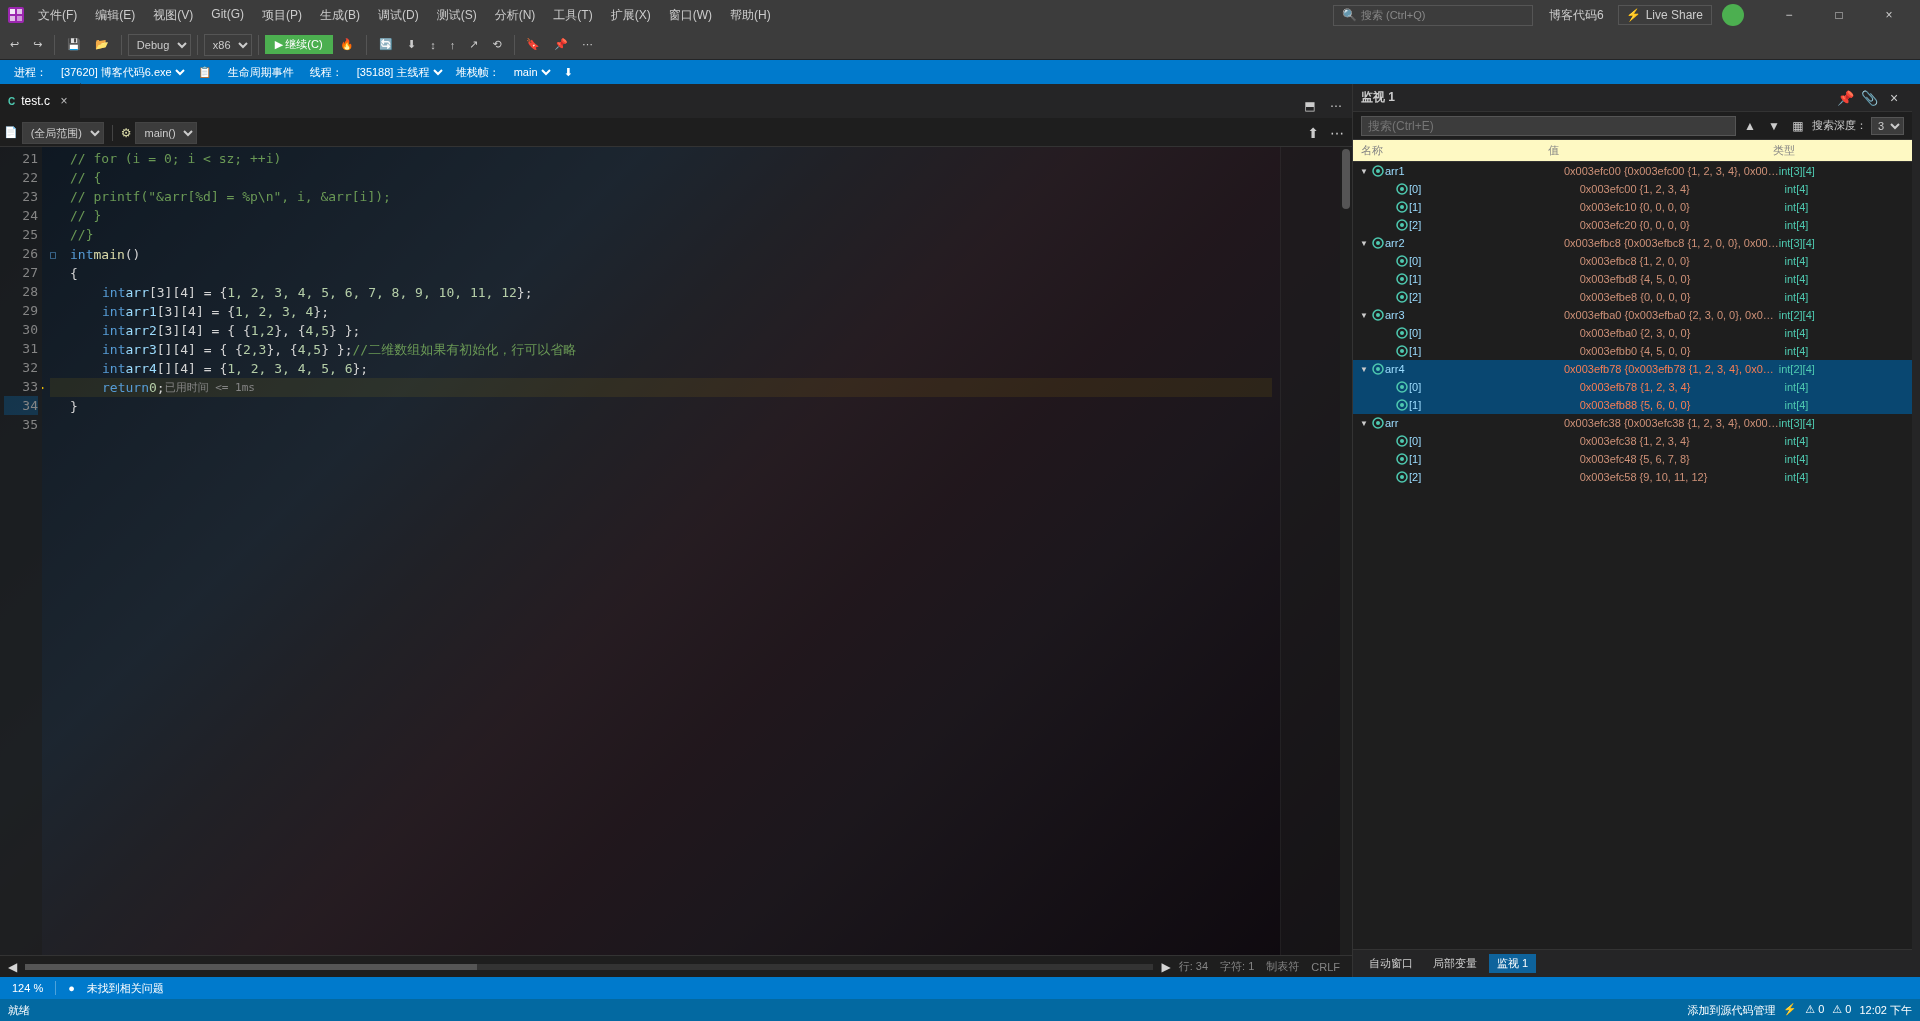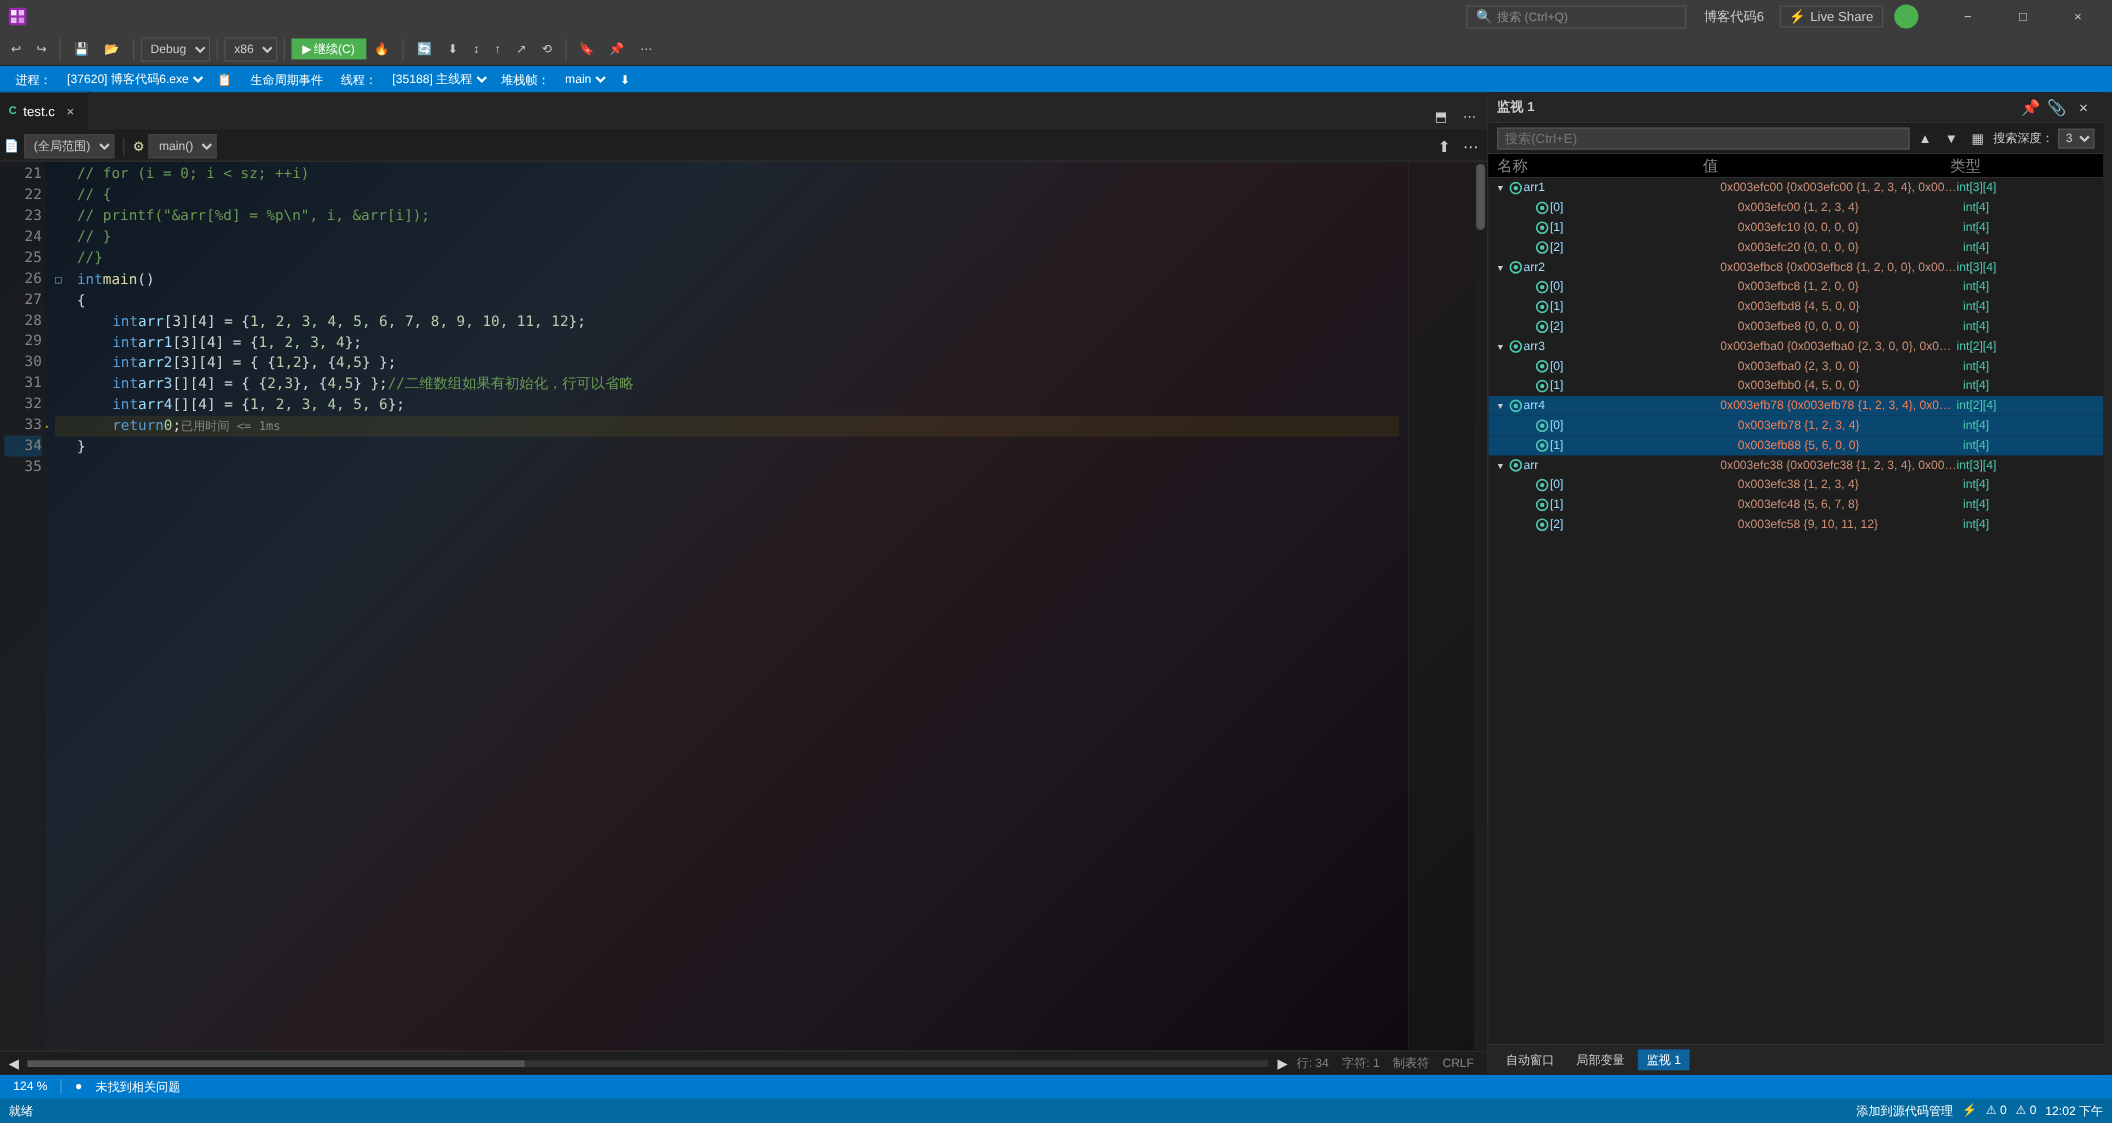--- a/index.html
+++ b/index.html
@@ -97,21 +97,21 @@
     .wh-btn { width:20px;height:20px;display:flex;align-items:center;justify-content:center;cursor:pointer;color:#ccc;font-size:14px; }
 
     
     #watch-search { height:28px;background:#1e1e1e;display:flex;align-items:center;padding:0 8px;gap:4px;border-bottom:1px solid #333; }
     #watch-search input { background:#3c3c3c;border:1px solid #555;color:#ccc;font-size:12px;padding:2px 6px;flex:1;height:20px; }
     .ws-btn { width:20px;height:20px;display:flex;align-items:center;justify-content:center;cursor:pointer;color:#ccc;font-size:12px; }
     #watch-depth { display:flex;align-items:center;gap:4px;margin-left:auto; font-size:11px;color:#ccc; }
     #watch-depth select { background:#3c3c3c;border:1px solid #555;color:#ccc;font-size:11px;padding:1px 2px; }
 
     
-    #watch-cols { height:22px;background:#000000;display:flex;align-items:center;padding:0 8px;border-bottom:1px solid #333;font-size:14px;color:#858585;justify-content:center; }
+    #watch-cols { height:22px;background:#fef9c3;display:flex;align-items:center;padding:0 8px;border-bottom:1px solid #333;font-size:11px;color:#858585;justify-content:center; }
     .wc-name { flex:1; }
     .wc-val { flex:1.2; }
     .wc-type { flex:0.7; }
 
     
     #watch-items { flex:1; overflow-y:auto; }
     .wi-row { display:flex;align-items:center;padding: 1px 8px 1px 4px;font-size:11px; min-height:18px; }
     .wi-row.selected { background:#094771; }
     .wi-expand { width:14px;height:14px;display:flex;align-items:center;justify-content:center;cursor:pointer;color:#ccc;flex-shrink:0; }
     .wi-expand.open::before { content:'▼'; font-size:8px; }
@@ -171,20 +171,35 @@
 <body>
 
 <div id="titlebar">
   <div class="logo">
     <svg width="12" height="12" viewBox="0 0 12 12">
       <rect width="5" height="5" fill="white" opacity="0.9"></rect>
       <rect x="7" width="5" height="5" fill="white" opacity="0.7"></rect>
       <rect y="7" width="5" height="5" fill="white" opacity="0.7"></rect>
       <rect x="7" y="7" width="5" height="5" fill="white" opacity="0.5"></rect>
     </svg>
+  </div>
+  <div class="menu-items">
+    <span class="menu-item">文件(F)</span>
+    <span class="menu-item">编辑(E)</span>
+    <span class="menu-item">视图(V)</span>
+    <span class="menu-item">Git(G)</span>
+    <span class="menu-item">项目(P)</span>
+    <span class="menu-item">生成(B)</span>
+    <span class="menu-item">调试(D)</span>
+    <span class="menu-item">测试(S)</span>
+    <span class="menu-item">分析(N)</span>
+    <span class="menu-item">工具(T)</span>
+    <span class="menu-item">扩展(X)</span>
+    <span class="menu-item">窗口(W)</span>
+    <span class="menu-item">帮助(H)</span>
   </div>
   <div style="flex:1;display:flex;align-items:center;justify-content:center;">
     <div class="search-bar" style="position:relative;">
       <span style="margin-right:4px;">🔍</span>
       <span style="color:#888;font-size:11px;">搜索 (Ctrl+Q)</span>
     </div>
     <span style="margin-left:16px;font-size:12px;color:#ccc;">博客代码6</span>
   </div>
   <div class="live-share">
     <span>⚡</span>

